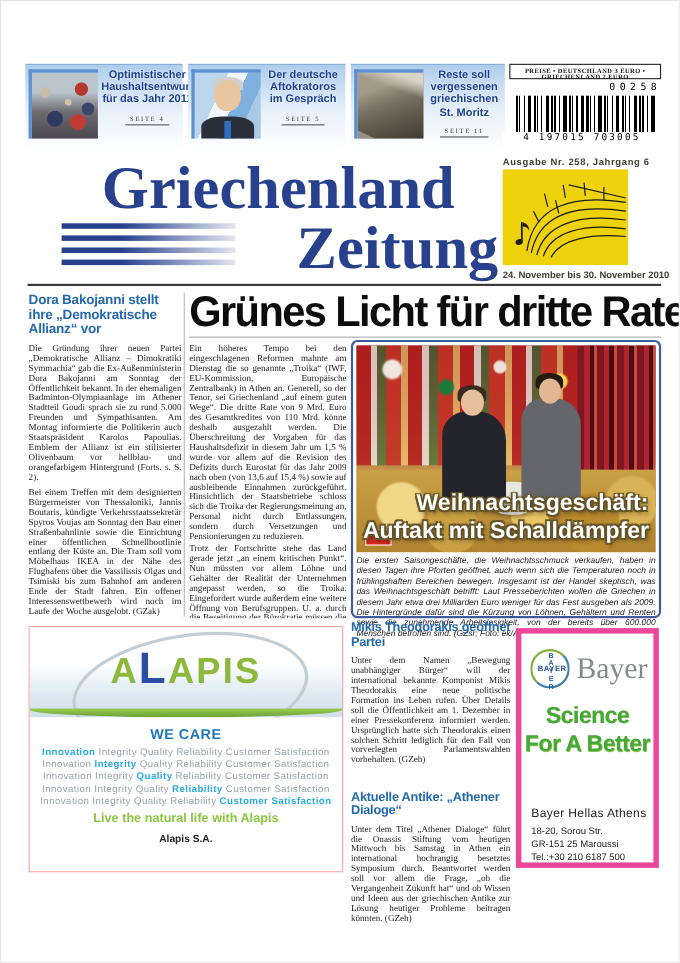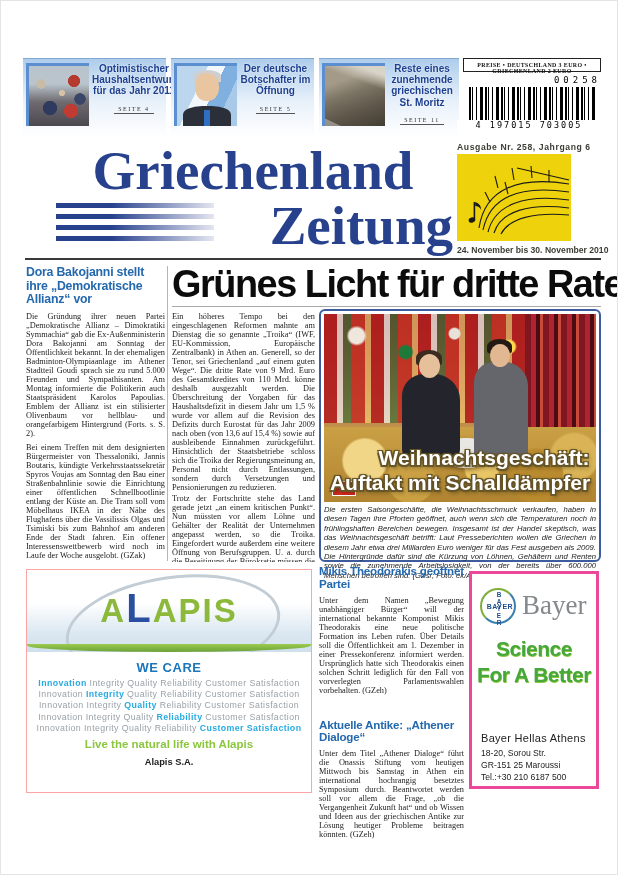--- a/index.html
+++ b/index.html
@@ -116,21 +116,21 @@
   .al-logo{position:absolute;left:0;top:16px;width:100%;text-align:center;font-family:"Liberation Sans",sans-serif;font-weight:bold;font-size:33px;letter-spacing:2px;}
   .al-green{color:#8cb83c;} .al-blue{color:#2b4fa0;font-size:40px;}
   .al-wave{position:absolute;left:0;bottom:0;width:100%;height:8px;background:linear-gradient(180deg,#9ccb4e,#6aa238);border-radius:0 0 60% 60%/0 0 100% 100%;}
   .al-wecare{position:absolute;left:0;top:90px;width:100%;text-align:center;font-family:"Liberation Sans",sans-serif;font-weight:bold;font-size:13px;color:#1b75bb;letter-spacing:.5px;}
   .al-lines{position:absolute;left:0;top:108px;width:100%;text-align:center;font-family:"Liberation Sans",sans-serif;font-size:8.8px;color:#9aa2a8;letter-spacing:.4px;line-height:11.2px;}
   .al-hl{color:#29abe2;font-weight:bold;}
   .al-tag{position:absolute;left:0;top:168px;width:100%;text-align:center;font-family:"Liberation Sans",sans-serif;font-weight:bold;font-size:11.5px;color:#8cc63f;}
   .al-co{position:absolute;left:0;top:187px;width:100%;text-align:center;font-family:"Liberation Sans",sans-serif;font-weight:bold;font-size:9.3px;color:#222;}
   .al-ad{position:absolute;left:0;top:198px;width:100%;text-align:center;font-family:"Liberation Sans",sans-serif;font-size:8.8px;color:#333;line-height:11px;}
 
-  .bayer{position:absolute;left:468px;top:570px;width:130px;height:218px;border:3px solid #ec4899;box-sizing:border-box;background:#fff;}
+  .bayer{position:absolute;left:468px;top:570px;width:130px;height:218px;border:5px solid #ec4899;box-sizing:border-box;background:#fff;}
   .by-logo{position:absolute;left:8px;top:14px;width:114px;height:38px;}
   .by-circle{position:absolute;left:0;top:0;width:36px;height:36px;border-radius:50%;
      border:2px solid;border-color:#7fae3a #3a7fae #3a7fae #7fae3a;box-sizing:border-box;background:#fff;}
   .by-h{position:absolute;left:0;top:13px;width:36px;text-align:center;font-family:"Liberation Sans",sans-serif;font-weight:bold;font-size:7px;letter-spacing:.5px;color:#1e4f8f;}
   .by-v{position:absolute;left:13.5px;top:1px;height:34px;writing-mode:vertical-rl;text-orientation:upright;
         font-family:"Liberation Sans",sans-serif;font-weight:bold;font-size:6.4px;letter-spacing:0;color:#1e4f8f;}
   .by-word{position:absolute;left:42px;top:2px;font-family:"Liberation Serif",serif;font-size:27px;color:#84898c;}
   .by-slogan{position:absolute;left:0;top:62px;width:100%;text-align:center;font-family:"Liberation Sans",sans-serif;
      font-weight:bold;font-size:21px;line-height:1.26;color:#46a83c;letter-spacing:-.5px;text-shadow:.5px .5px 0 #8cc63f;}
   .by-co{position:absolute;left:9px;top:158px;font-family:"Liberation Sans",sans-serif;font-size:11px;color:#222;letter-spacing:.3px;}
@@ -149,28 +149,28 @@
     </div>
   </div>
   <div class="teaser" style="left:170px;">
     <div class="teaser-photo photo-envoy">
       <div class="envoy-hair"></div>
       <div class="envoy-head"></div>
       <div class="envoy-suit"></div>
       <div class="envoy-tie"></div>
     </div>
     <div class="teaser-text">
-      <div class="teaser-title">Der deutsche Botschafter im Öffnung</div>
+      <div class="teaser-title">Der deutsche Aftokratoros im Gespräch</div>
       <span class="teaser-page">SEITE 5</span>
     </div>
   </div>
   <div class="teaser" style="left:318px;width:140px;">
     <div class="teaser-photo photo-gorge"></div>
     <div class="teaser-text">
-      <div class="teaser-title">Reste eines zunehmende griechischen St. Moritz</div>
+      <div class="teaser-title">Reste soll vergessenen griechischen St. Moritz</div>
       <span class="teaser-page">SEITE 11</span>
     </div>
   </div>
 
   <div class="pricebox">PREISE • DEUTSCHLAND 3 EURO • GRIECHENLAND 2 EURO</div>
   <div class="bc-top">00258</div>
   <div class="bc-bars"></div>
   <div class="bc-num">4 197015 703005</div>
 
   <div class="mast1">Griechenland</div>

